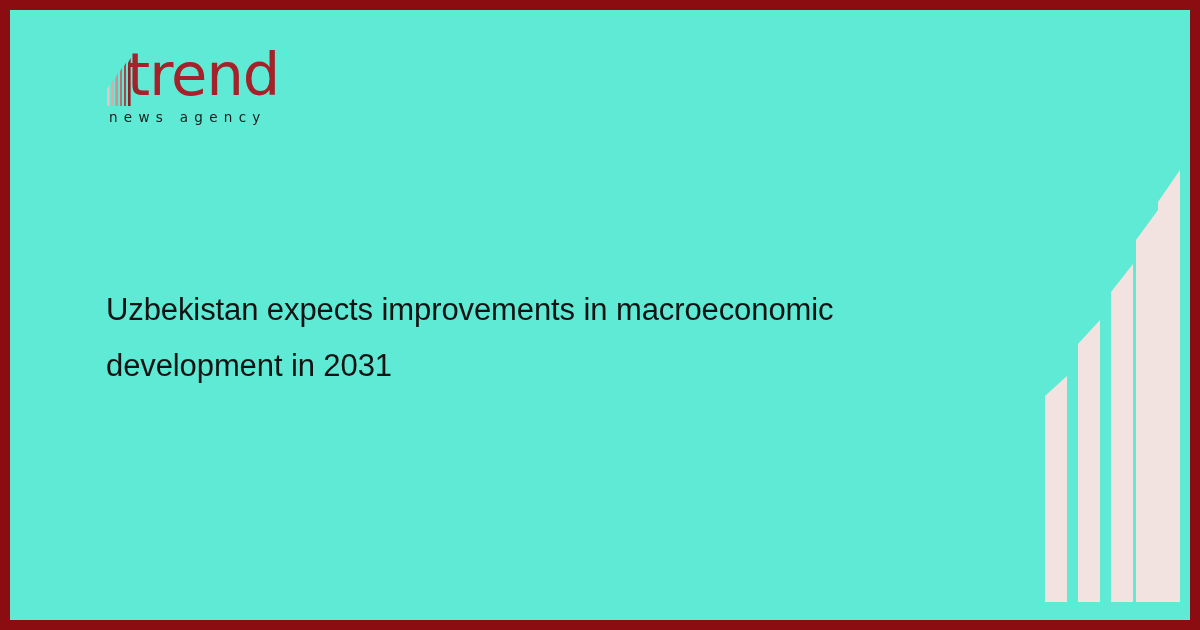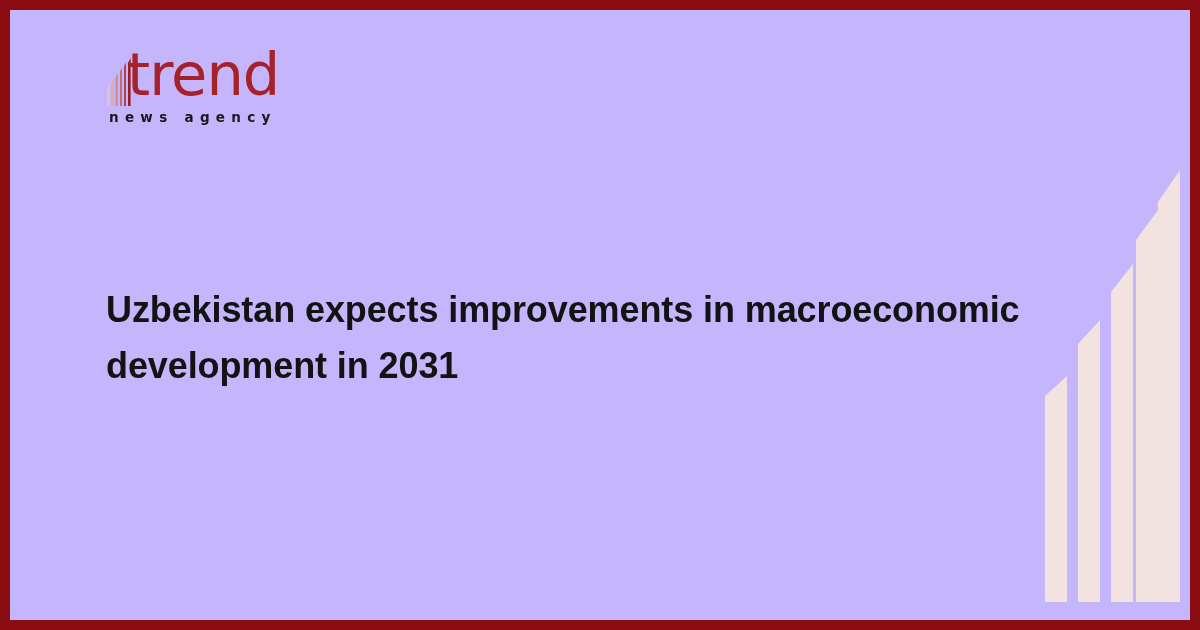--- a/index.html
+++ b/index.html
@@ -15,21 +15,21 @@
   }
 
   .card {
     position: absolute;
     left: 0;
     top: 0;
     width: 1200px;
     height: 630px;
     box-sizing: border-box;
     border: 10px solid #8B0D12;
-    background: #c4b5fd;
+    background: #5eead4;
     overflow: hidden;
   }
 
   .canvas {
     position: absolute;
     left: 0;
     top: 0;
     right: 0;
     bottom: 0;
     overflow: hidden;
@@ -77,35 +77,35 @@
     letter-spacing: -1px;
     color: #A5222A;
     line-height: 1;
     font-family: "DejaVu Sans", sans-serif;
   }
   .logo-sub {
     position: absolute;
     left: 2px;
     top: 55px;
     font-size: 13.5px;
-    font-weight: 700;
+    font-weight: 400;
     letter-spacing: 6.3px;
     color: #1A1A1A;
     font-family: "DejaVu Sans", sans-serif;
     white-space: nowrap;
   }
 
   
   .headline {
     position: absolute;
     left: 96px;
     top: 272px;
     width: 990px;
-    font-size: 36px;
-    font-weight: bold;
+    font-size: 31px;
+    font-weight: normal;
     line-height: 56px;
     color: #131313;
     letter-spacing: -0.1px;
   }
   .headline-line {
     display: block;
     white-space: nowrap;
   }
 </style>
 </head>

